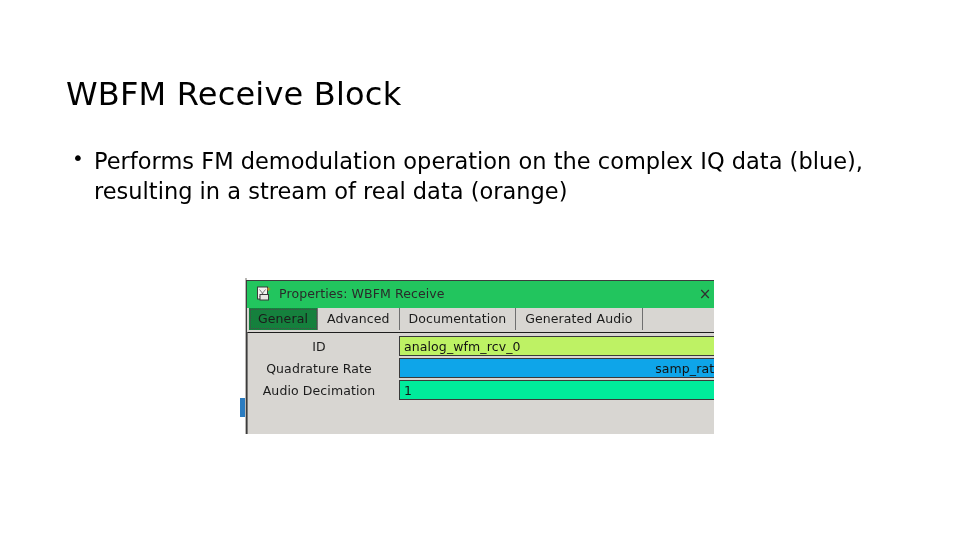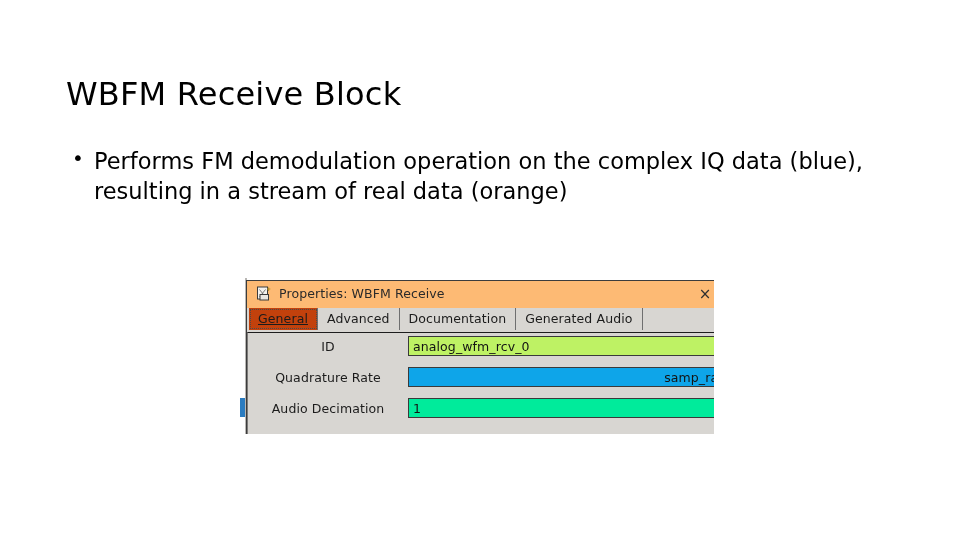--- a/index.html
+++ b/index.html
@@ -78,21 +78,21 @@
     width: 474px;           
     height: 154px;
     background: #ffffff;
     border-top: 1.5px solid #3c3c3c;
     border-left: 1.5px solid #3c3c3c;
   }
 
   .dlg-titlebar {
     position: relative;
     height: 27px;
-    background: #fdba74;
+    background: #22c55e;
   }
   .dlg-icon {
     position: absolute;
     left: 9px;
     top: 5px;
     width: 17px;
     height: 16px;
   }
   .dlg-title-text {
     position: absolute;
@@ -129,39 +129,38 @@
     padding: 3px 9px 0 9px;
     font-size: 12.5px;
     color: #1b1b1b;
     background: #d8d6d2;
     border-right: 1.4px solid #6f6f6f;
     vertical-align: top;
     white-space: nowrap;
     letter-spacing: 0.1px;
   }
   .tab.active {
-    background: #c2410c;
+    background: #15803d;
     outline: 1px dotted #4a4a4a;
     outline-offset: -2px;
-    text-decoration: underline;
   }
 
   
   .dlg-panel {
     position: relative;
     height: 103px;
     background: #d8d6d2;
     border-top: 1.6px solid #1d1d1d;
     border-left: 1.6px solid #7d7b78;
   }
 
   .form-row {
     position: relative;
     height: 22px;
-    margin: 9px;
+    margin: 0;
   }
   .form-row:first-child { margin-top: 3px; }
 
   .row-label {
     position: absolute;
     left: 0;
     top: 3px;
     width: 142px;
     text-align: center;
     font-size: 12.5px;

